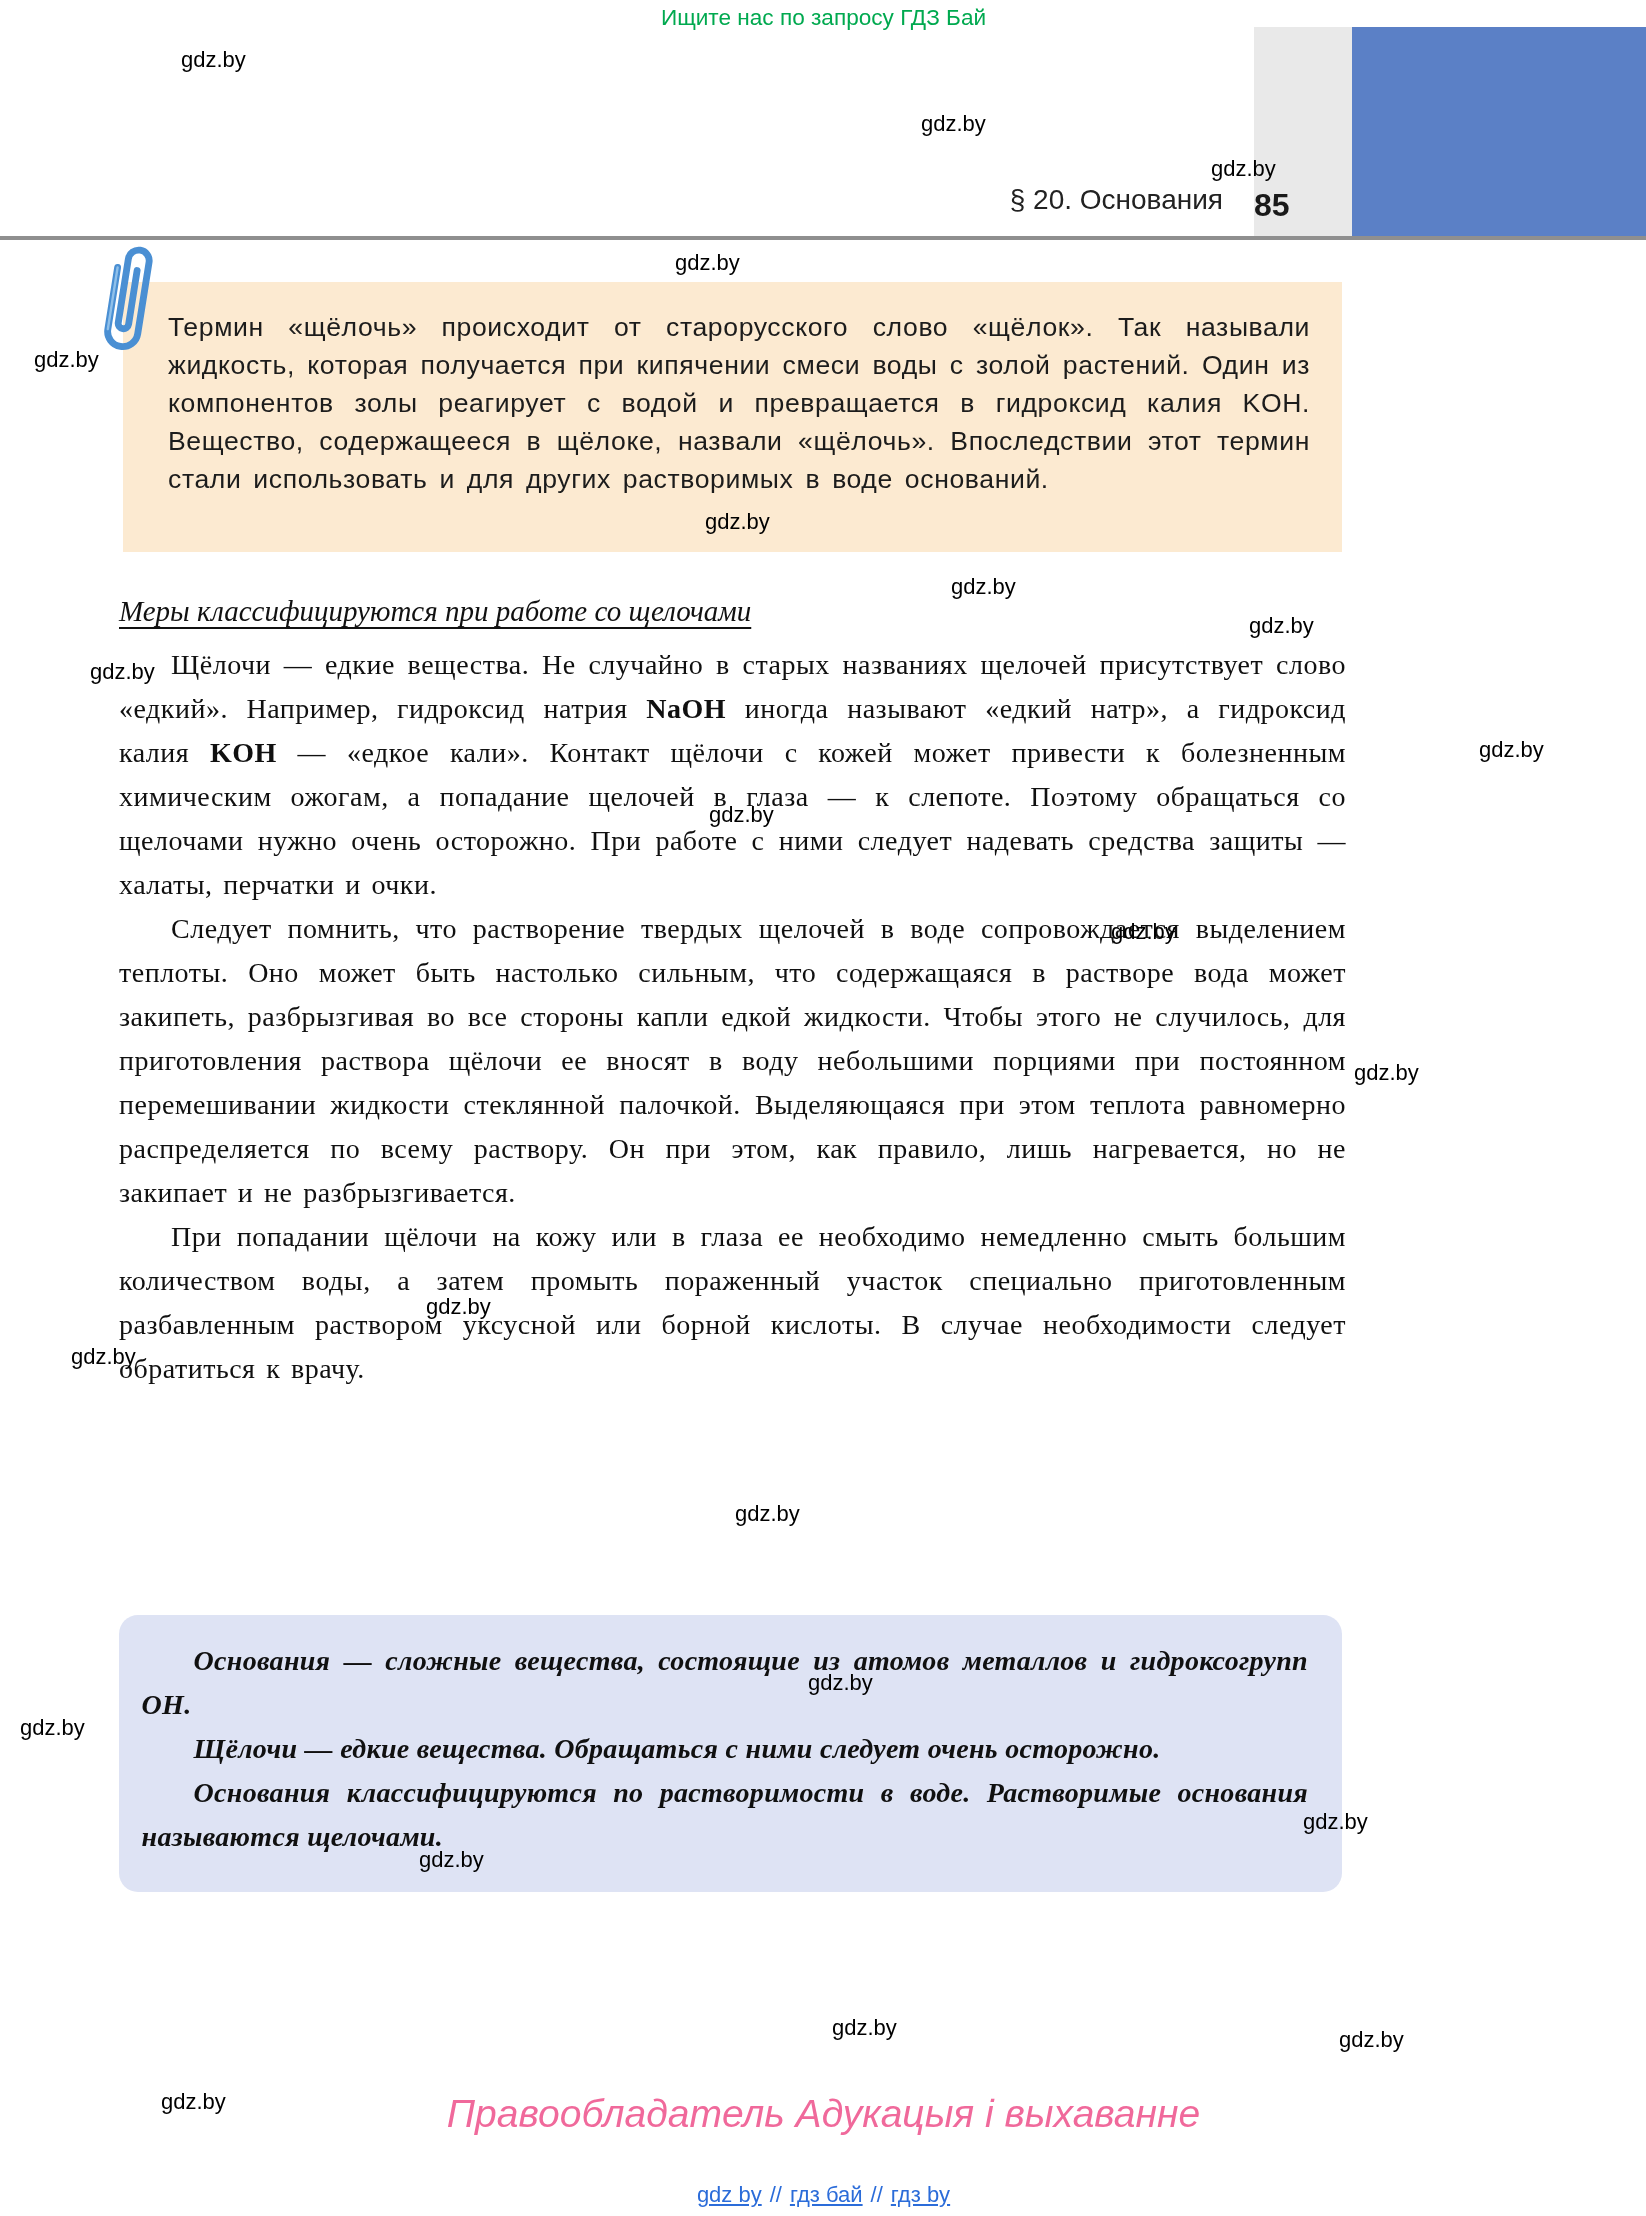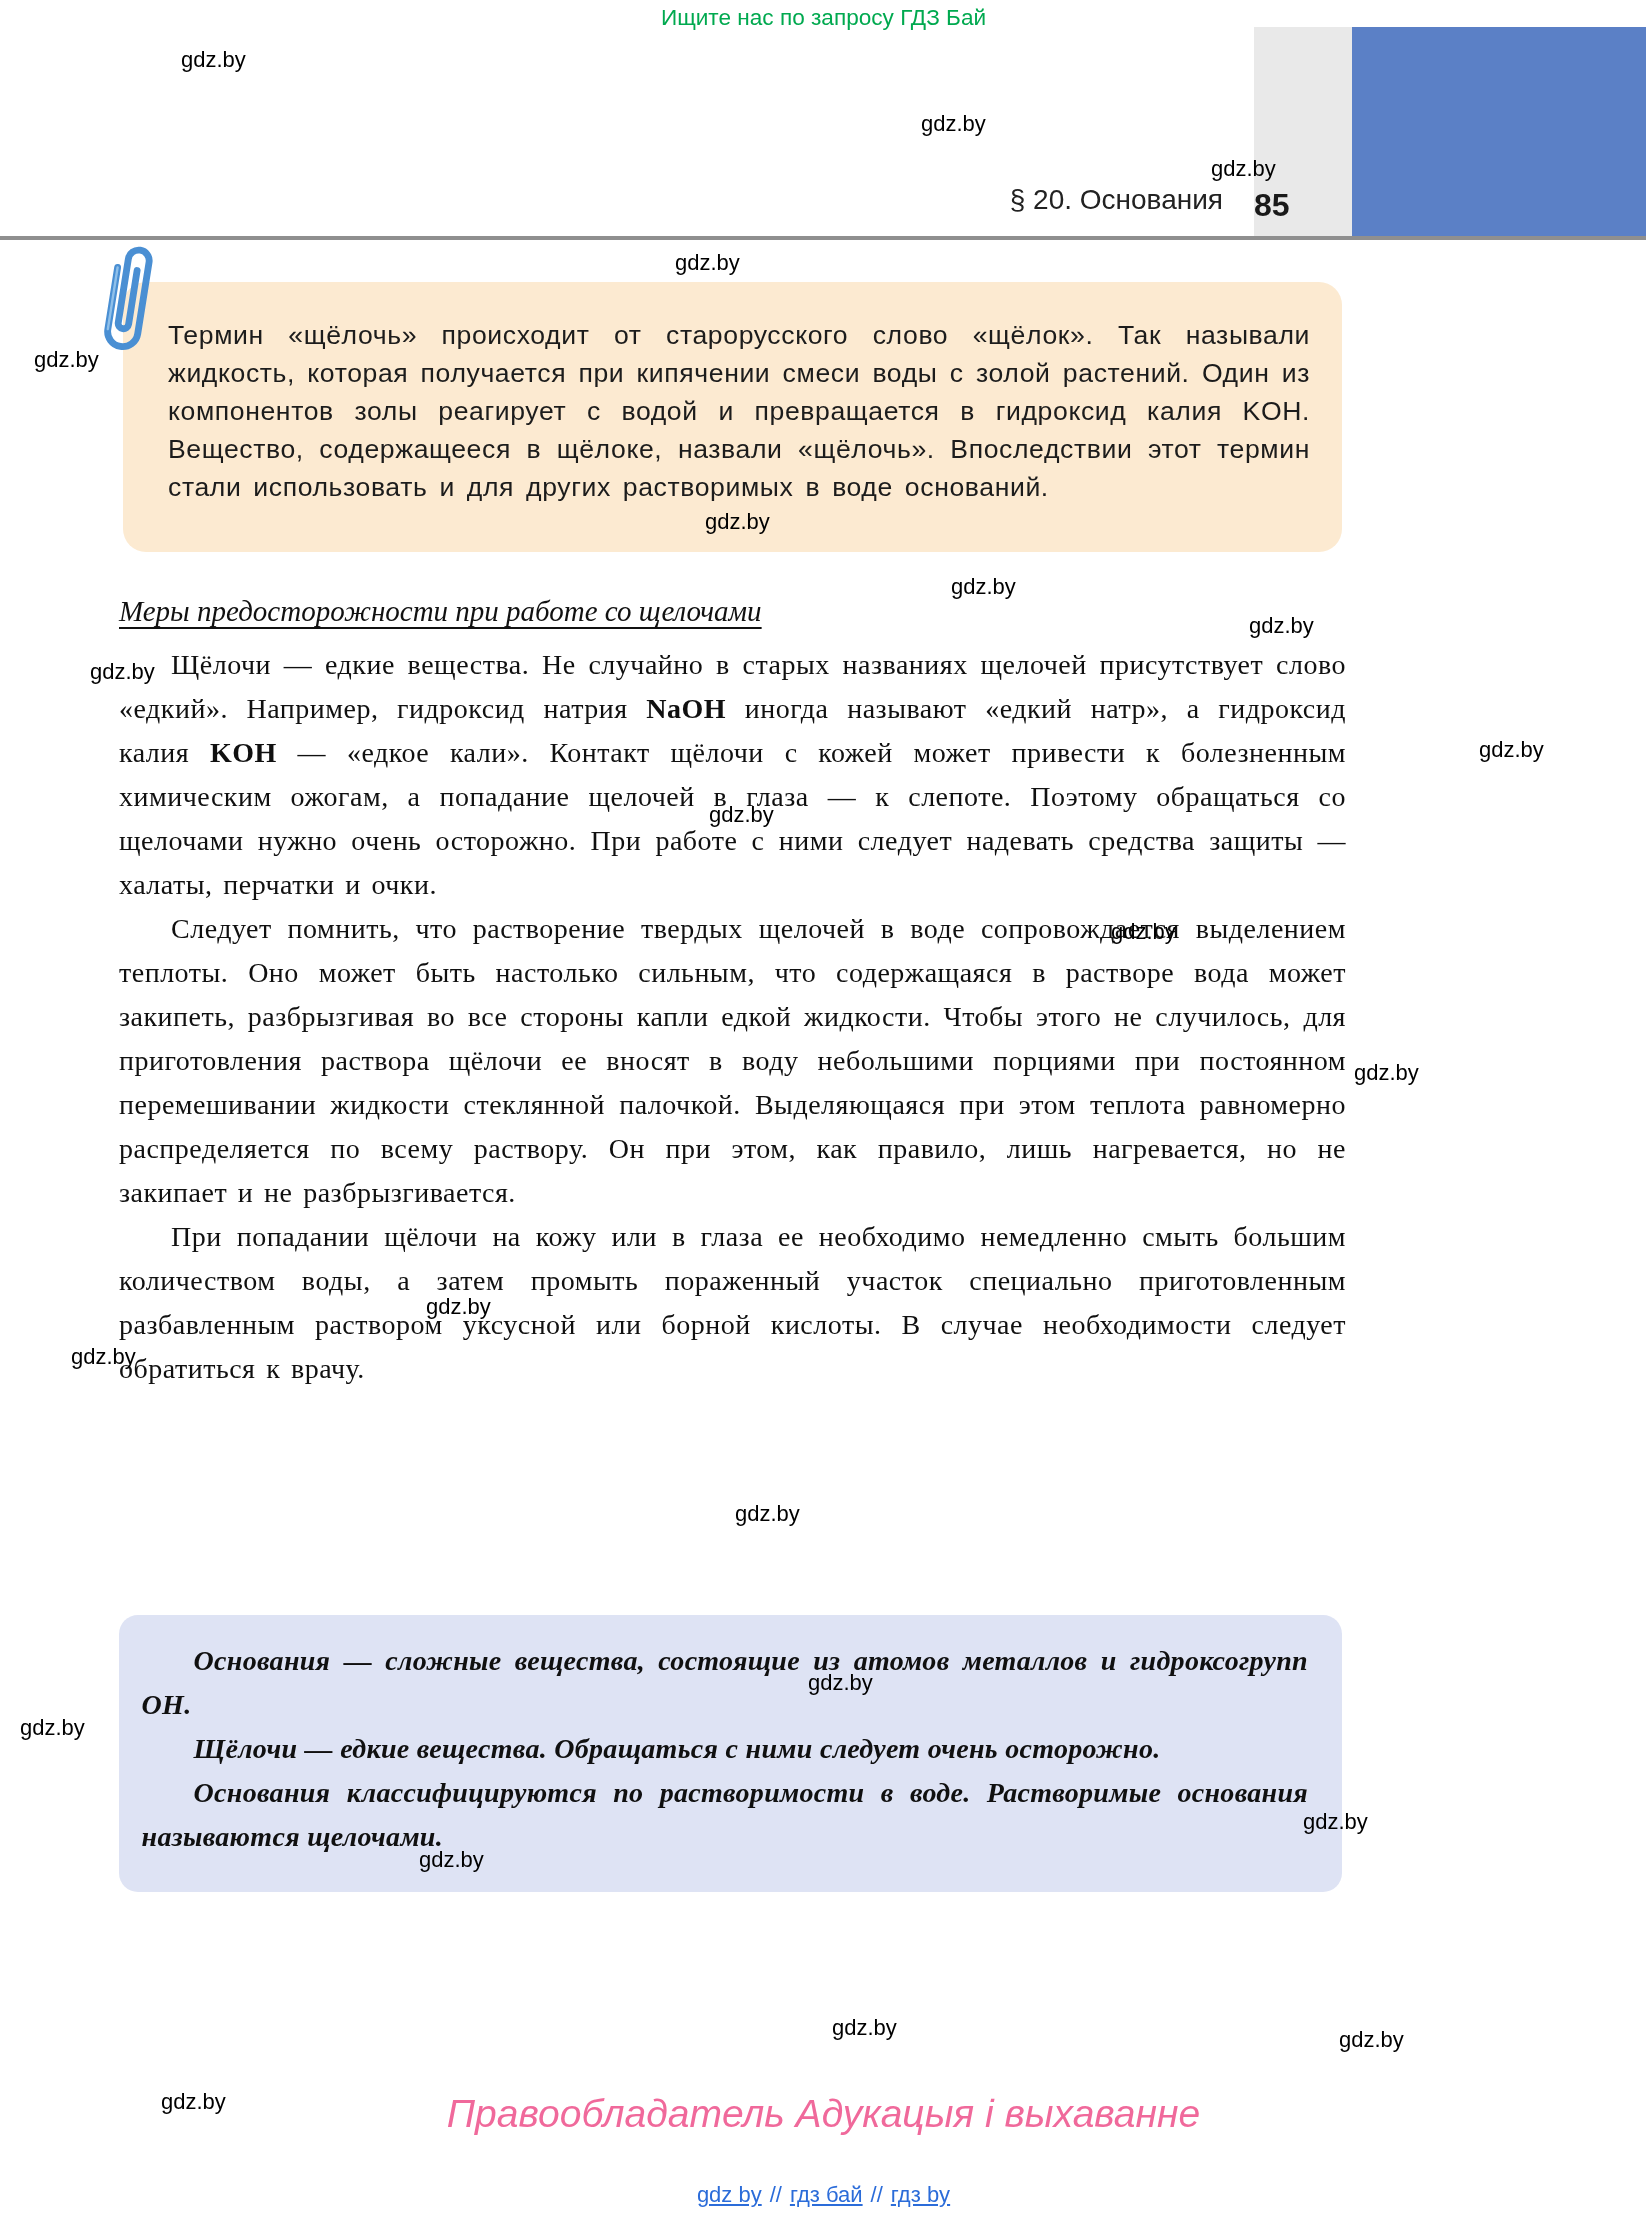--- a/index.html
+++ b/index.html
@@ -68,29 +68,28 @@
     z-index: 3;
   }
 
   
   .note-box {
     position: absolute;
     left: 123px; top: 282px;
     width: 1219px;
     min-height: 270px;
     background: #fcead1;
-    padding: 34px 32px 26px 45px;
+    padding: 26px 32px 26px 45px;
     font-family: "Liberation Sans", sans-serif;
     font-size: 26.6px;
     line-height: 38px;
     letter-spacing: 0.6px;
     word-spacing: 4px;
     text-align: justify;
     color: #1c1c1c;
-    border-radius: 23px;
   }
   .note-box p { margin: 0; }
 
   
   .subheading {
     position: absolute;
     left: 119px; top: 595px;
     margin: 0;
     font-family: "Liberation Serif", serif;
     font-style: italic;
@@ -197,21 +196,21 @@
     <svg width="73" height="125" viewBox="0 0 36 62" style="transform: rotate(9deg);">
       <path d="M11 15 V 46 a 7.5 7.5 0 0 0 15 0 V 10 a 5.2 5.2 0 0 0 -10.4 0 V 42 a 2.6 2.6 0 0 0 5.2 0 V 15" fill="none" stroke="#4a8fd3" stroke-width="3.4" stroke-linecap="round"></path>
       <path d="M11 15 V 46" fill="none" stroke="#8fc0ea" stroke-width="1.2" stroke-linecap="round"></path>
     </svg>
   </div>
 
   <div class="note-box">
     <p>Термин «щёлочь» происходит от старорусского слово «щёлок». Так называли жидкость, которая получается при кипячении смеси воды с золой растений. Один из компонентов золы реагирует с водой и превращается в гидроксид калия KOH. Вещество, содержащееся в щёлоке, назвали «щёлочь». Впоследствии этот термин стали использовать и для других растворимых в воде оснований.</p>
   </div>
 
-  <h2 class="subheading">Меры предосторожности при работе со щелочами</h2>
+  <h2 class="subheading">Меры классифицируются при работе со щелочами</h2>
 
   <div class="body-text">
     <p><span>Щёлочи — едкие вещества. Не случайно в старых названиях щелочей присутствует слово «едкий». Например, гидроксид натрия </span><b>NaOH</b><span> иногда называют «едкий натр», а гидроксид калия </span><b>KOH</b><span> — «едкое кали». Контакт щёлочи с кожей может привести к болезненным химическим ожогам, а попадание щелочей в глаза — к слепоте. Поэтому обращаться со щелочами нужно очень осторожно. При работе с ними следует надевать средства защиты — халаты, перчатки и очки.</span></p>
     <p><span>Следует помнить, что растворение твердых щелочей в воде сопровождается выделением теплоты. Оно может быть настолько сильным, что содержащаяся в растворе вода может закипеть, разбрызгивая во все стороны капли едкой жидкости. Чтобы этого не случилось, для приготовления раствора щёлочи ее вносят в воду небольшими порциями при постоянном перемешивании жидкости стеклянной палочкой. Выделяющаяся при этом теплота равномерно распределяется по всему раствору. Он при этом, как правило, лишь нагревается, но не закипает и не разбрызгивается.</span></p>
     <p><span>При попадании щёлочи на кожу или в глаза ее необходимо немедленно смыть большим количеством воды, а затем промыть пораженный участок специально приготовленным разбавленным раствором уксусной или борной кислоты. В случае необходимости следует обратиться к врачу.</span></p>
   </div>
 
   <div class="definition-box">
     <p>Основания — сложные вещества, состоящие из атомов металлов и гидроксогрупп OH.</p>
     <p>Щёлочи — едкие вещества. Обращаться с ними следует очень осторожно.</p>

